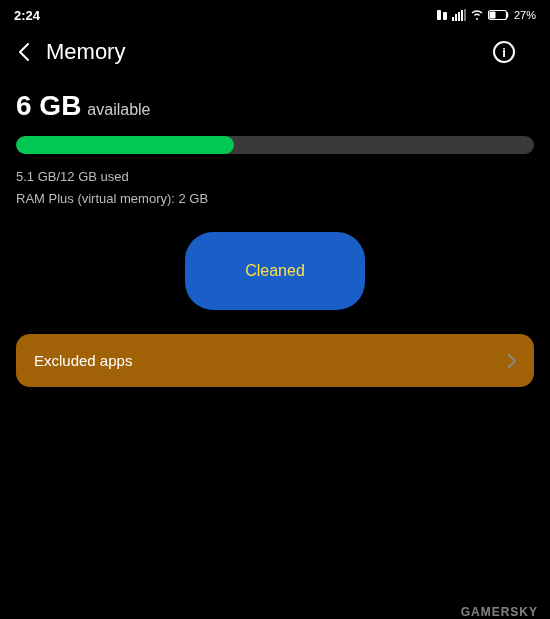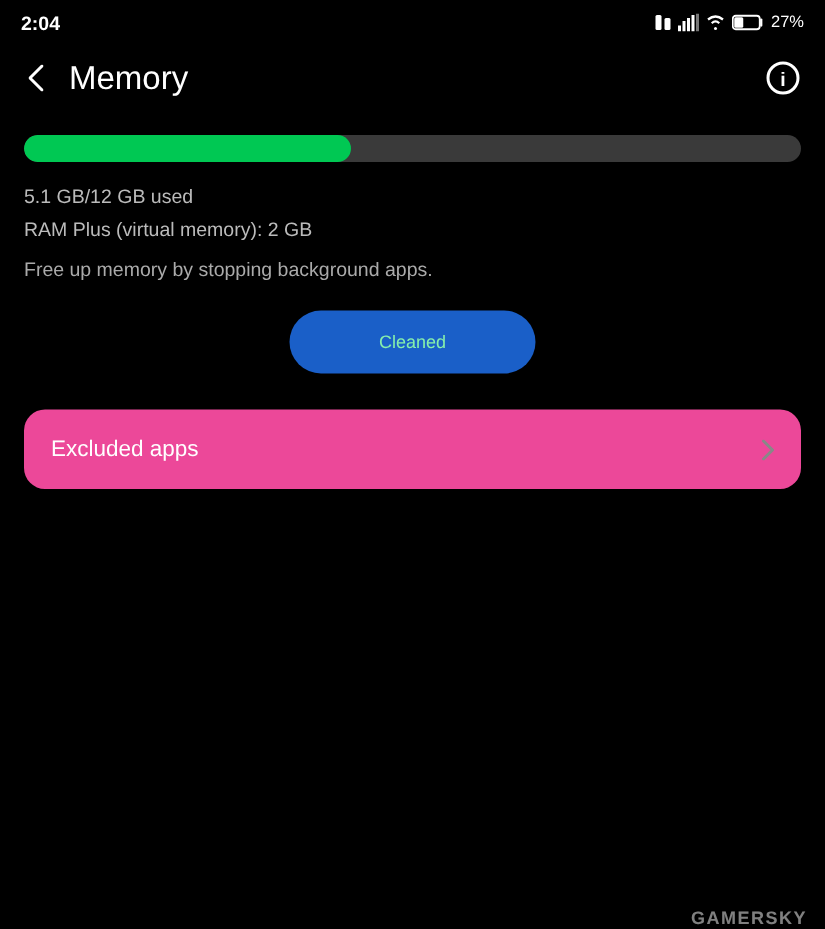--- a/index.html
+++ b/index.html
@@ -43,21 +43,21 @@
 
     .battery-text {
       font-size: 11px;
     }
 
     
     .header {
       display: flex;
       align-items: center;
       justify-content: space-between;
-      padding: 8px 14px 12px 10px;
+      padding: 8px 32px 12px 10px;
       height: 52px;
     }
 
     .header-left {
       display: flex;
       align-items: center;
       gap: 8px;
     }
 
     .back-btn {
@@ -132,21 +132,21 @@
     }
 
     .progress-bar-fill {
       height: 100%;
       background-color: #00c853;
       border-radius: 9px;
     }
 
     
     .memory-stats {
-      margin-bottom: 8px;
+      margin-bottom: 22px;
     }
 
     .stat-line {
       font-size: 13px;
       color: #bbbbbb;
       line-height: 1.7;
     }
 
     
     .free-up-text {
@@ -157,33 +157,33 @@
 
     
     .cleaned-btn-wrapper {
       display: flex;
       justify-content: center;
       margin-bottom: 24px;
     }
 
     .cleaned-btn {
       background-color: #1a5fc8;
-      color: #86efac;
+      color: #fde047;
       border: none;
       border-radius: 28px;
-      padding: 14px 60px;
-      font-size: 12px;
+      padding: 30px 60px;
+      font-size: 16px;
       font-weight: 500;
       cursor: pointer;
       min-width: 160px;
     }
 
     
     .excluded-apps-row {
-      background-color: #ec4899;
+      background-color: #a16207;
       border-radius: 14px;
       padding: 18px 18px;
       display: flex;
       align-items: center;
       justify-content: space-between;
       cursor: pointer;
     }
 
     .excluded-apps-label {
       font-size: 15px;
@@ -198,21 +198,21 @@
       font-size: 12px;
       font-weight: 700;
       color: rgba(255,255,255,0.5);
       letter-spacing: 1px;
     }
   </style>
 </head>
 <body>
 
 <div class="status-bar">
-  <span class="status-time">2:04</span>
+  <span class="status-time">2:24</span>
   <div class="status-icons">
     <svg width="12" height="12" viewBox="0 0 12 12" fill="white">
         <rect x="1" y="1" width="4" height="10" rx="1"></rect>
         <rect x="7" y="3" width="4" height="8" rx="1"></rect>
       </svg>
     <svg width="14" height="12" viewBox="0 0 14 12" fill="white">
         <rect x="0" y="8" width="2" height="4"></rect>
         <rect x="3" y="5" width="2" height="7"></rect>
         <rect x="6" y="3" width="2" height="9"></rect>
         <rect x="9" y="1" width="2" height="11"></rect>
@@ -241,31 +241,35 @@
     </div>
     <span class="header-title">Memory</span>
   </div>
   <div class="info-btn">
     <div class="info-icon">i</div>
   </div>
 </div>
 
 <div class="content">
 
+  <div class="available-section">
+    <div class="available-text">
+      <span>6 GB</span><span class="label">available</span>
+    </div>
+  </div>
 
   <div class="progress-bar-container">
     <div class="progress-bar-fill" style="width: 42%;"></div>
   </div>
 
   <div class="memory-stats">
     <div class="stat-line">5.1 GB/12 GB used</div>
     <div class="stat-line">RAM Plus (virtual memory): 2 GB</div>
   </div>
 
-  <div class="free-up-text">Free up memory by stopping background apps.</div>
 
   <div class="cleaned-btn-wrapper">
     <button class="cleaned-btn">Cleaned</button>
   </div>
 
   <div class="excluded-apps-row">
     <span class="excluded-apps-label">Excluded apps</span>
     <svg width="8" height="14" viewBox="0 0 8 14" fill="none">
       <path d="M1 1 L7 7 L1 13" stroke="#888" stroke-width="2" stroke-linecap="round" stroke-linejoin="round"></path>
     </svg>

